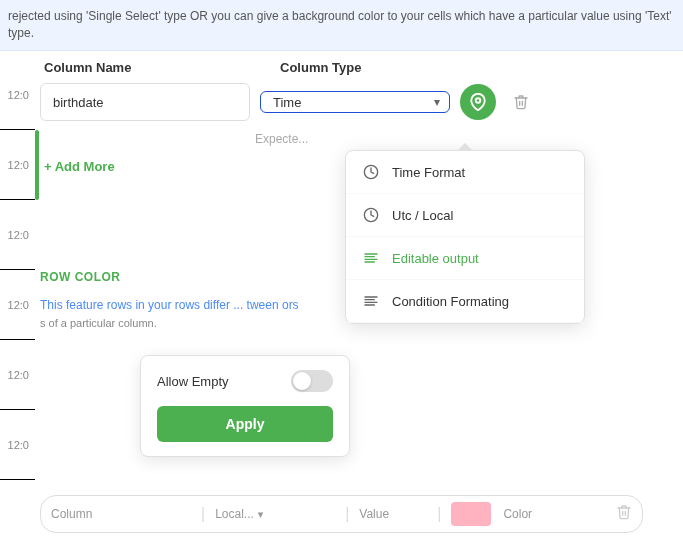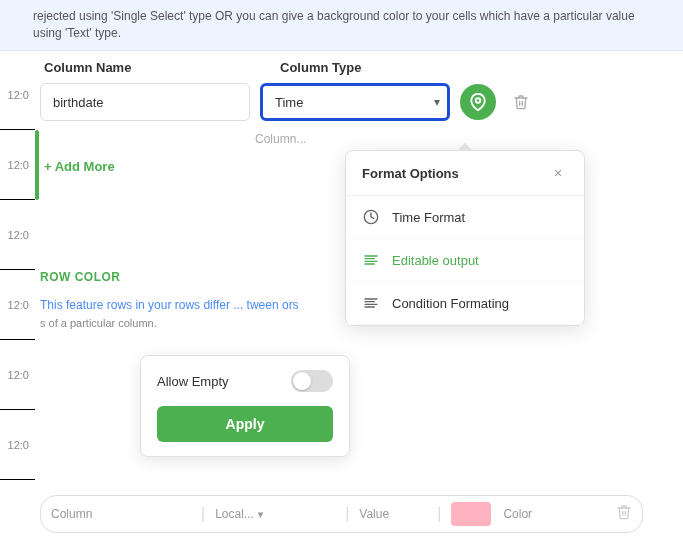--- a/index.html
+++ b/index.html
@@ -16,21 +16,21 @@
       background: #fff;
       width: 100%;
       height: 100%;
       position: relative;
       overflow: hidden;
     }
 
     
     .notice-banner {
       background: #eef4ff;
-      padding: 8px 33px;
+      padding: 8px 8px;
       font-size: 12px;
       color: #555;
       line-height: 1.4;
       border-bottom: 1px solid #e0e8ff;
     }
 
     
     .time-rows {
       position: absolute;
       left: 0;
@@ -109,22 +109,22 @@
       background: #fff;
     }
 
     .select-wrapper {
       position: relative;
       width: 190px;
     }
 
     .select-wrapper select {
       width: 100%;
-      height: 38px;
-      border: 3px solid #1d4ed8;
+      height: 22px;
+      border: 1px solid #1d4ed8;
       border-radius: 6px;
       padding: 0 12px;
       font-size: 13px;
       color: #333;
       background: #fff;
       appearance: none;
       cursor: pointer;
     }
 
     .select-chevron {
@@ -445,21 +445,21 @@
       <button class="delete-btn">
         <svg width="16" height="16" viewBox="0 0 24 24" fill="none" stroke="#aaa" stroke-width="2" stroke-linecap="round" stroke-linejoin="round">
           <polyline points="3 6 5 6 21 6"></polyline>
           <path d="M19 6l-1 14a2 2 0 0 1-2 2H8a2 2 0 0 1-2-2L5 6"></path>
           <path d="M10 11v6M14 11v6"></path>
           <path d="M9 6V4a1 1 0 0 1 1-1h4a1 1 0 0 1 1 1v2"></path>
         </svg>
       </button>
     </div>
     <div style="margin-left: 215px; margin-top: 4px;">
-      <span style="font-size: 12px; color: #aaa;">Column...</span>
+      <span style="font-size: 12px; color: #aaa;">Expecte...</span>
     </div>
     <button class="add-more-btn">
       <span>+ Add More</span>
     </button>
   </div>
 
   <div class="row-color-section">
     <div class="section-title">ROW COLOR</div>
     <div class="row-color-description">
       <span style="color: #4c8bf5;">This feature</span>
@@ -468,34 +468,37 @@
       <span>...</span>
       <span> tween </span>
       <span style="color: #4c8bf5;">ors</span>
       <br>
       <span style="font-size: 11px; color: #888;">s of a particular column.</span>
     </div>
   </div>
 
   <div class="format-options-popup">
     <div class="popup-arrow"></div>
-    <div class="popup-header">
-      <span class="popup-title">Format Options</span>
-      <button class="popup-close">
-        <span>×</span>
-      </button>
-    </div>
     <div class="popup-menu-item">
       <span class="popup-menu-icon">
         <svg width="16" height="16" viewBox="0 0 24 24" fill="none" stroke="currentColor" stroke-width="2" stroke-linecap="round" stroke-linejoin="round">
           <circle cx="12" cy="12" r="10"></circle>
           <polyline points="12 6 12 12 16 14"></polyline>
         </svg>
       </span>
       <span>Time Format</span>
+    </div>
+    <div class="popup-menu-item">
+      <span class="popup-menu-icon">
+        <svg width="16" height="16" viewBox="0 0 24 24" fill="none" stroke="currentColor" stroke-width="2" stroke-linecap="round" stroke-linejoin="round">
+          <circle cx="12" cy="12" r="10"></circle>
+          <polyline points="12 6 12 12 16 14"></polyline>
+        </svg>
+      </span>
+      <span>Utc / Local</span>
     </div>
     <div class="popup-menu-item active">
       <span class="popup-menu-icon">
         <svg width="16" height="16" viewBox="0 0 24 24" fill="none" stroke="#4caf50" stroke-width="2" stroke-linecap="round" stroke-linejoin="round">
           <line x1="17" y1="10" x2="3" y2="10"></line>
           <line x1="21" y1="6" x2="3" y2="6"></line>
           <line x1="21" y1="14" x2="3" y2="14"></line>
           <line x1="17" y1="18" x2="3" y2="18"></line>
         </svg>
       </span>

